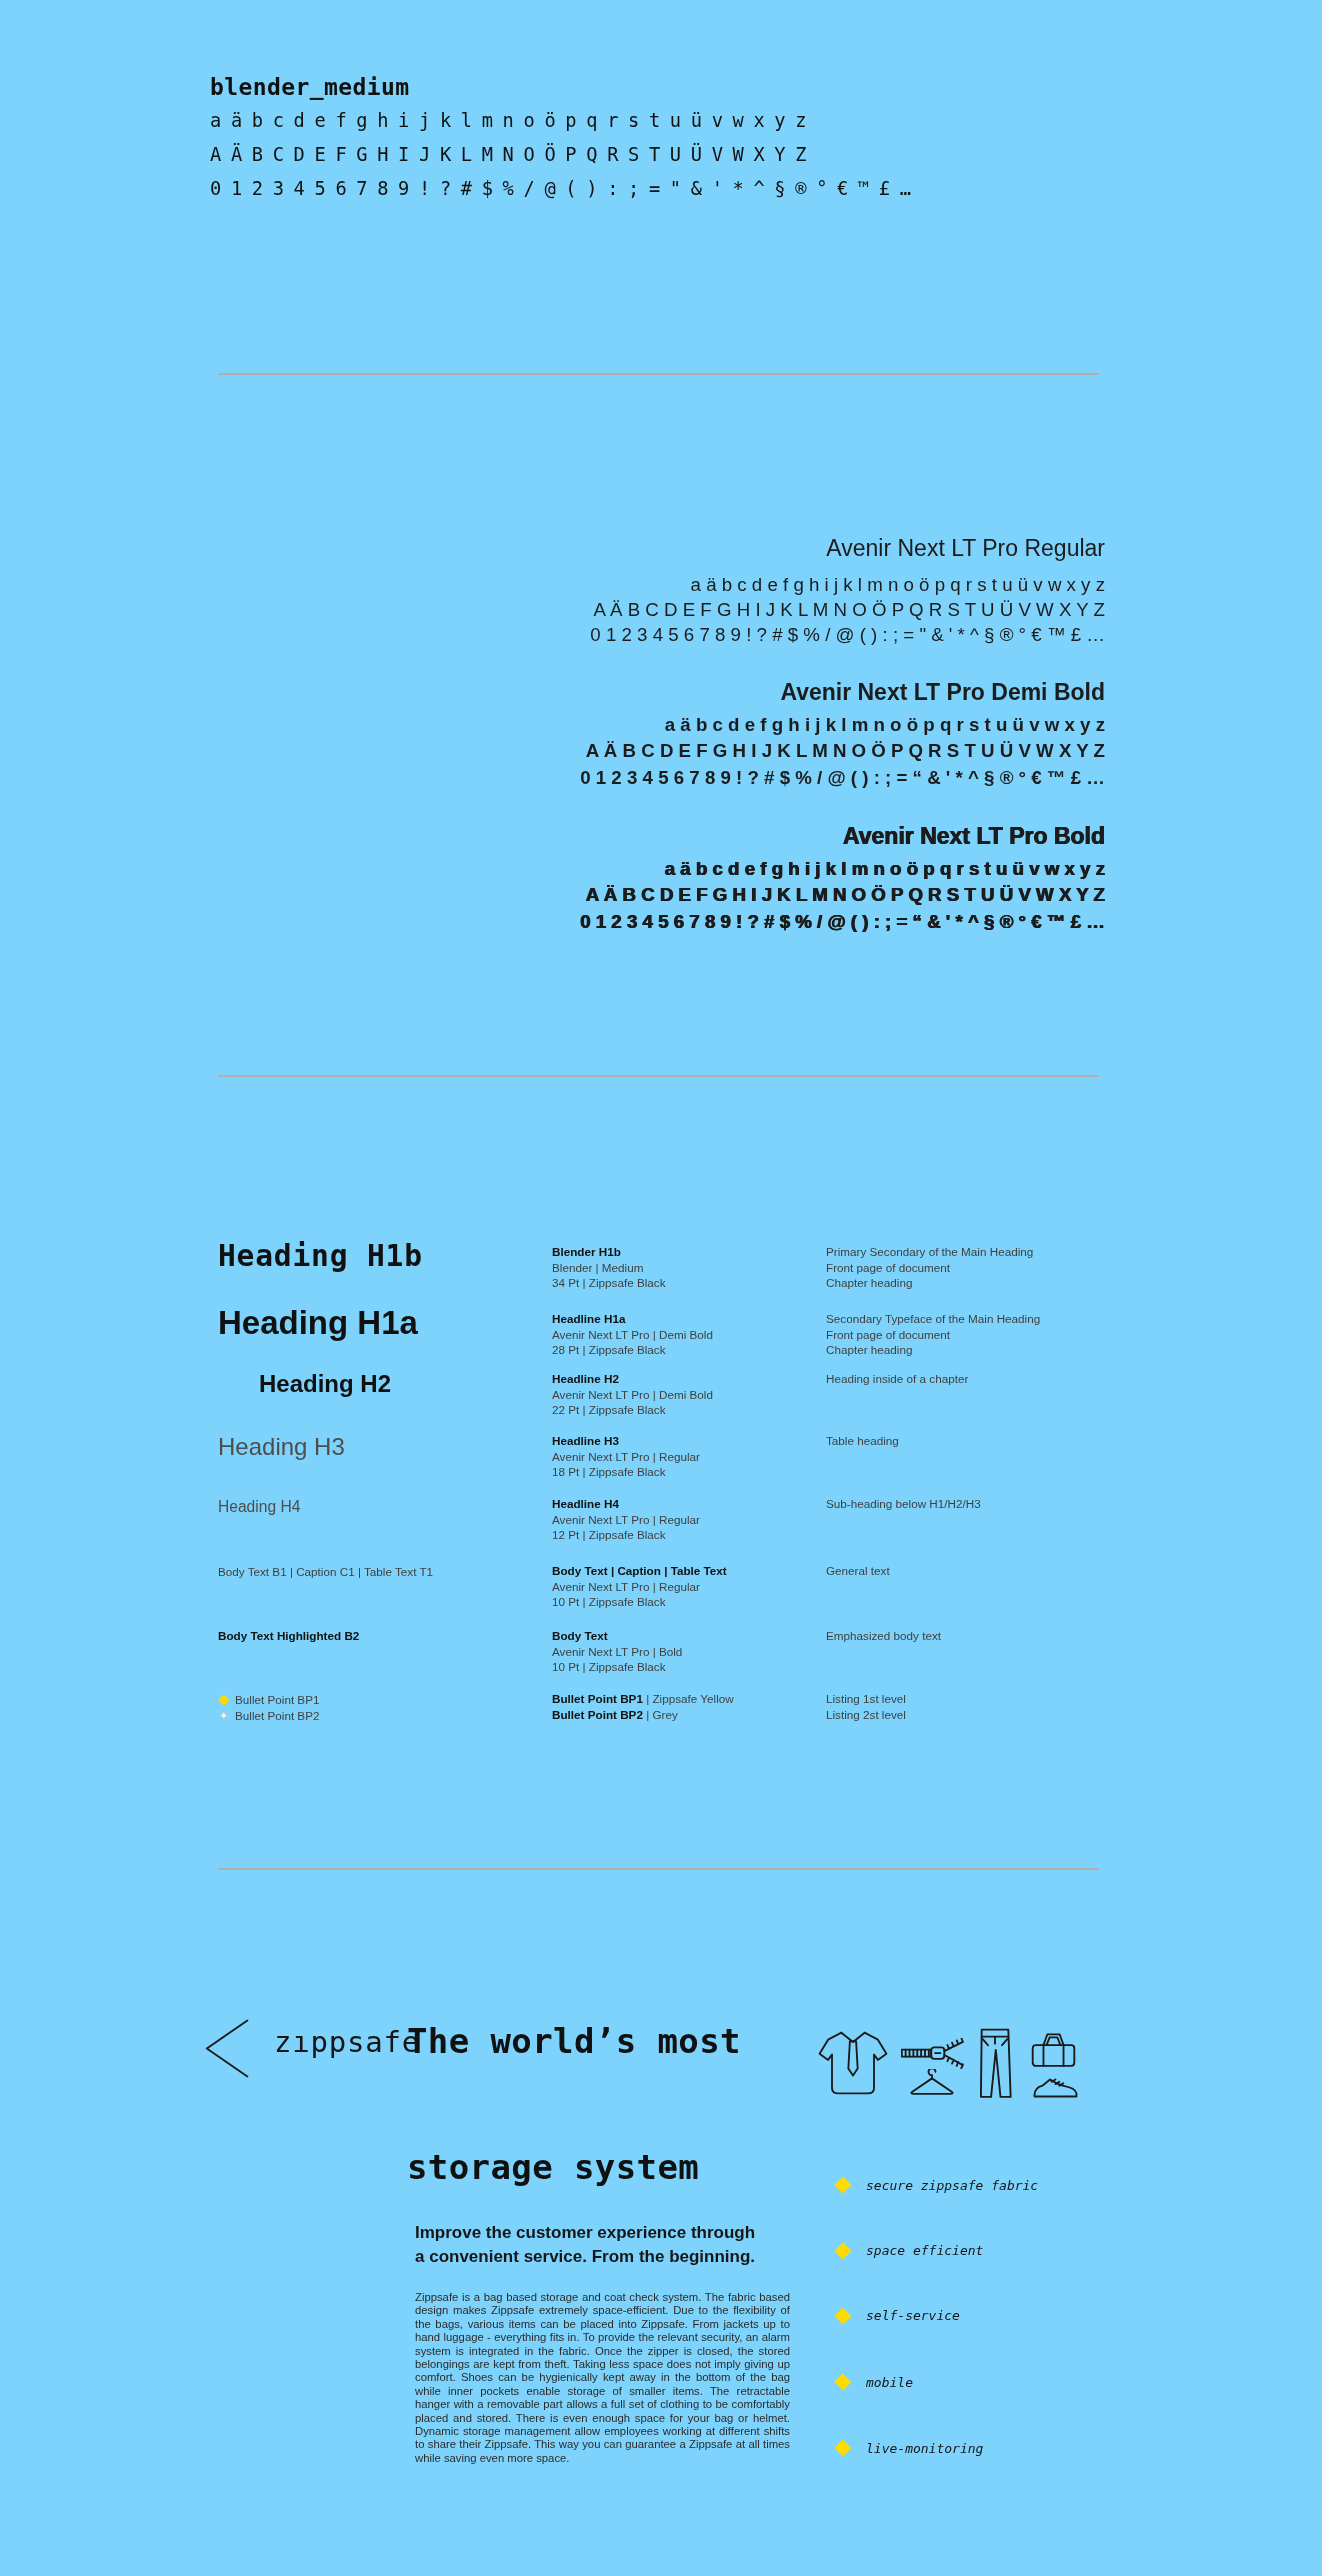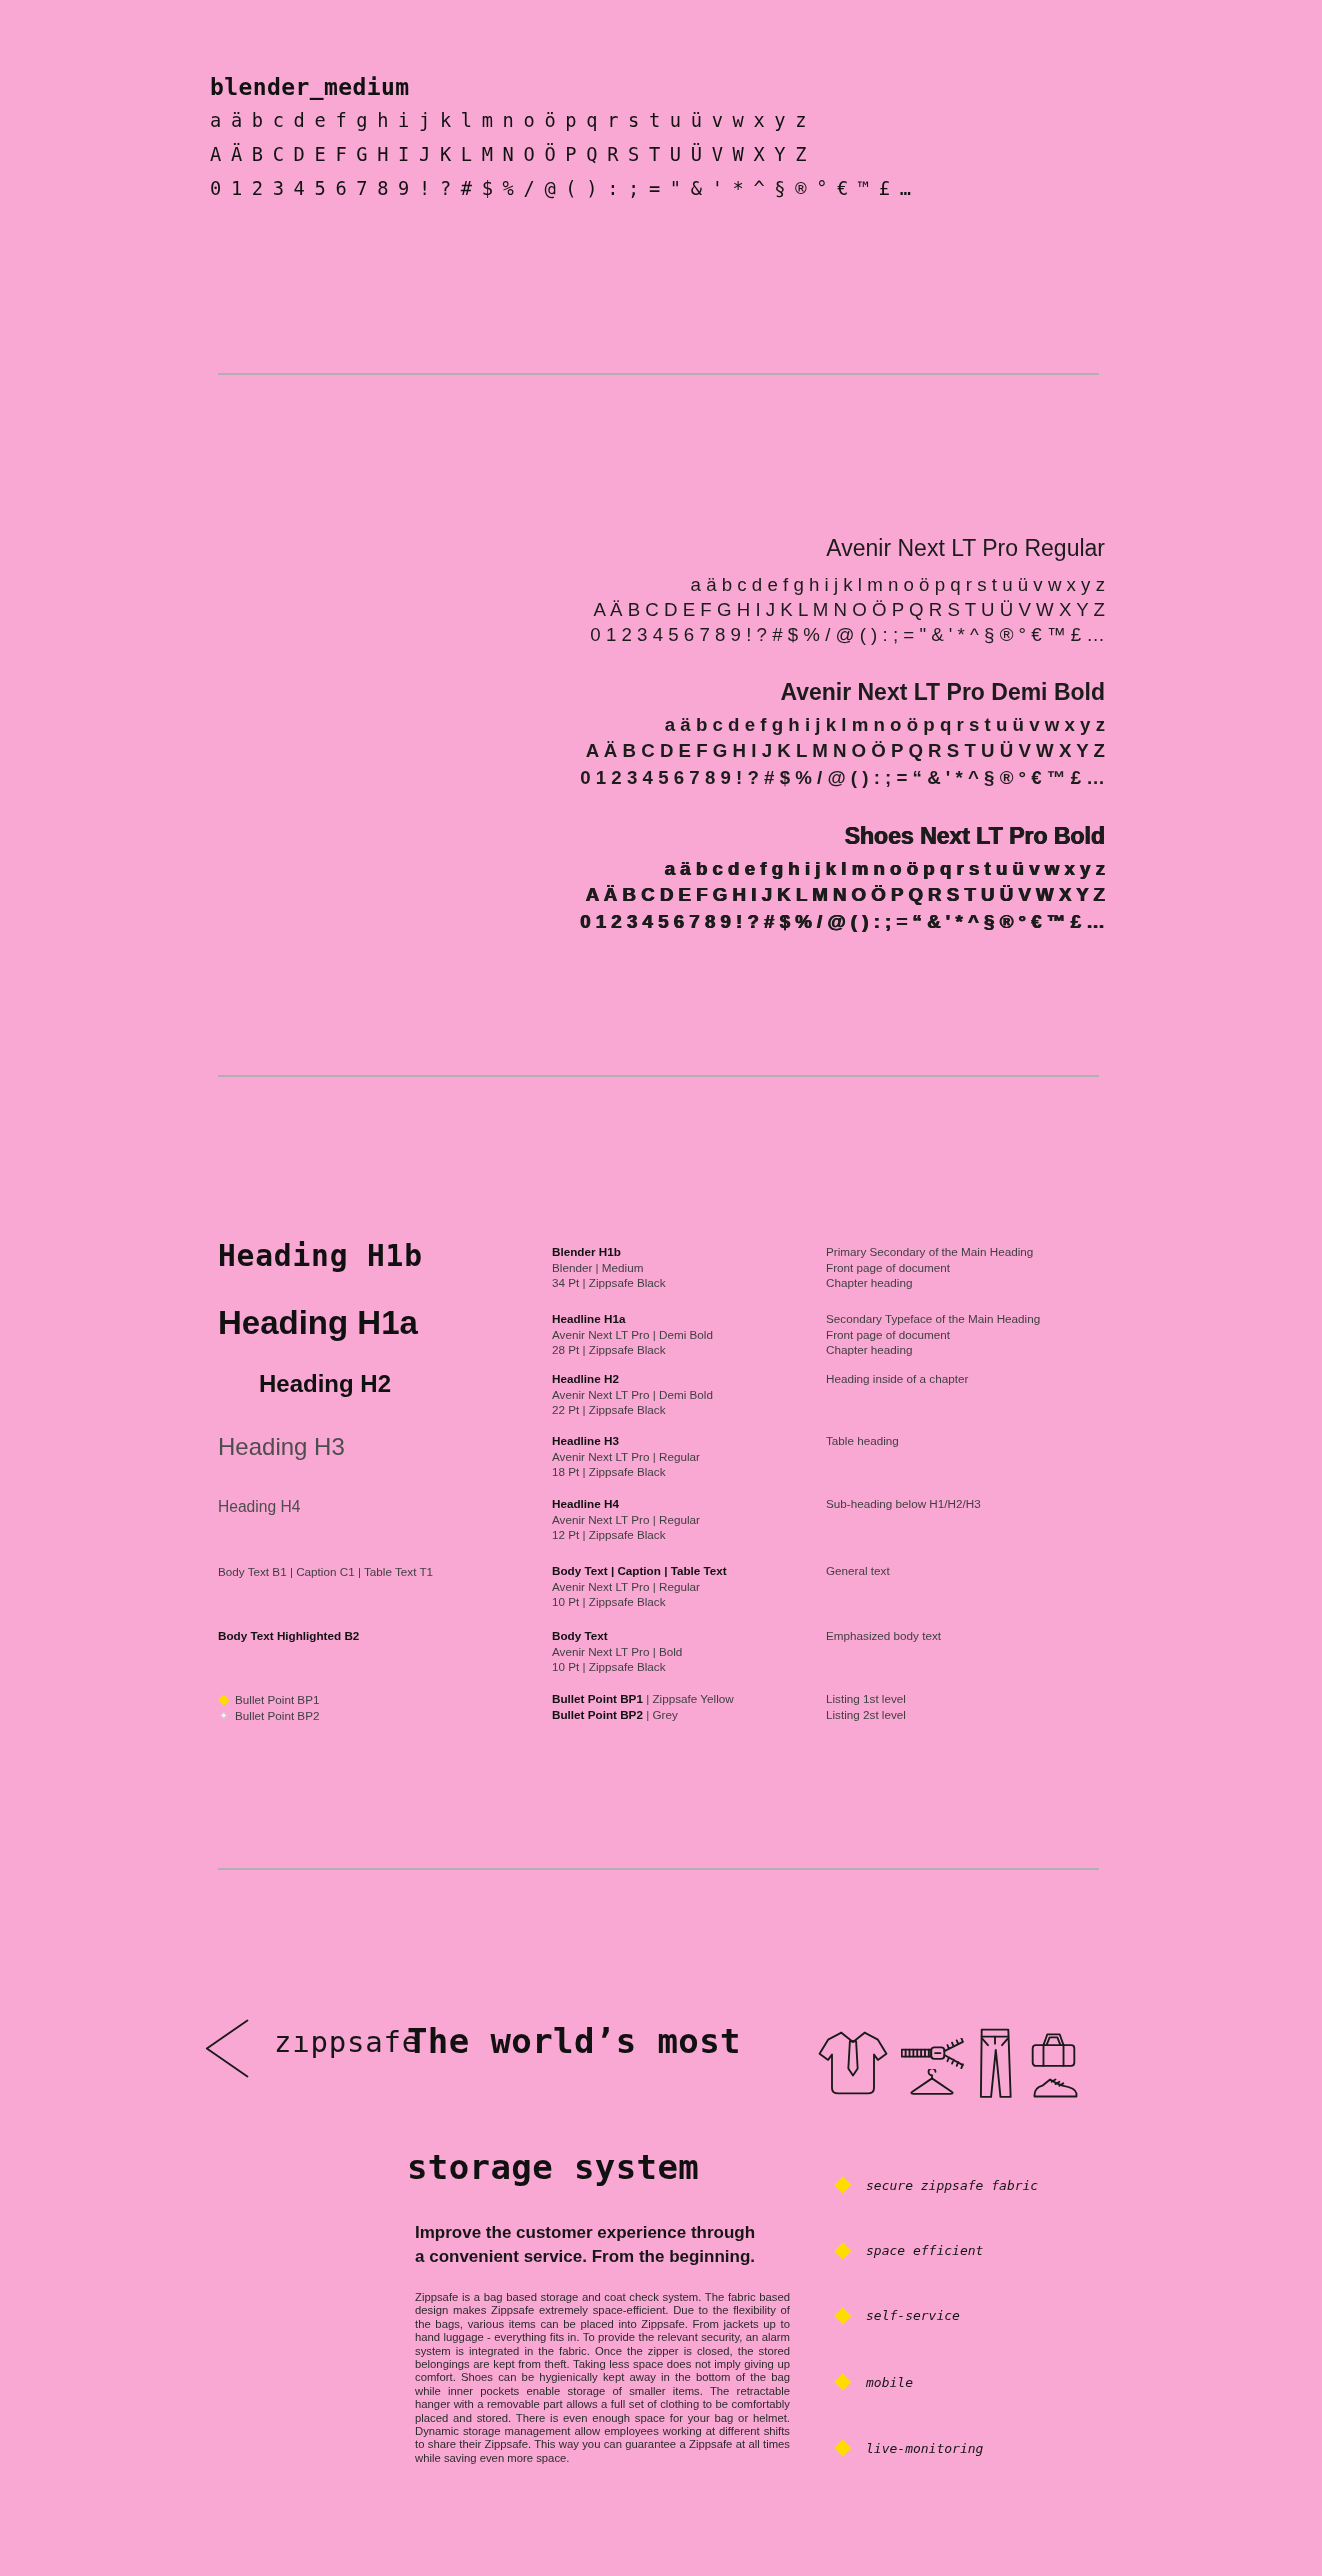--- a/index.html
+++ b/index.html
@@ -4,21 +4,21 @@
 <style>
   :root{
     --ink:#141414;
     --grey-text:#3f3f3f;
     --grey-soft:#4d4d4d;
     --divider:#b0b0b0;
     --yellow:#FFDC00;
   }
   *{margin:0;padding:0;box-sizing:border-box;}
   html,body{background:#ffffff;}
-  .page{position:relative;width:1322px;height:2576px;background:#f9a8d4;overflow:hidden;
+  .page{position:relative;width:1322px;height:2576px;background:#7dd3fc;overflow:hidden;
         font-family:"Liberation Sans",sans-serif;color:var(--ink);}
   .abs{position:absolute;white-space:nowrap;}
 
   
   .f-blender{font-family:"DejaVu Sans Mono",monospace;}
 
   
   .blender-title{left:210px;top:74px;font-size:23px;font-weight:700;letter-spacing:0.4px;color:#111;}
   .blender-line{left:210px;font-size:18.7px;letter-spacing:-0.8px;color:#121212;font-weight:500;}
 
@@ -75,21 +75,21 @@
   <div class="abs av-title" style="top:535px">Avenir Next LT Pro Regular</div>
   <div class="abs av" style="top:574px">a ä b c d e f g h i j k l m n o ö p q r s t u ü v w x y z</div>
   <div class="abs av" style="top:599px">A Ä B C D E F G H I J K L M N O Ö P Q R S T U Ü V W X Y Z</div>
   <div class="abs av" style="top:624px">0 1 2 3 4 5 6 7 8 9 ! ? # $ % / @ ( ) : ; = " &amp; ' * ^ § ® ° € ™ £ …</div>
 
   <div class="abs av-title w-demi" style="top:679px">Avenir Next LT Pro Demi Bold</div>
   <div class="abs av w-demi" style="top:714px">a ä b c d e f g h i j k l m n o ö p q r s t u ü v w x y z</div>
   <div class="abs av w-demi" style="top:740px">A Ä B C D E F G H I J K L M N O Ö P Q R S T U Ü V W X Y Z</div>
   <div class="abs av w-demi" style="top:767px">0 1 2 3 4 5 6 7 8 9 ! ? # $ % / @ ( ) : ; = “ &amp; ' * ^ § ® ° € ™ £ …</div>
 
-  <div class="abs av-title w-bold" style="top:823px">Shoes Next LT Pro Bold</div>
+  <div class="abs av-title w-bold" style="top:823px">Avenir Next LT Pro Bold</div>
   <div class="abs av w-bold" style="top:858px">a ä b c d e f g h i j k l m n o ö p q r s t u ü v w x y z</div>
   <div class="abs av w-bold" style="top:884px">A Ä B C D E F G H I J K L M N O Ö P Q R S T U Ü V W X Y Z</div>
   <div class="abs av w-bold" style="top:911px">0 1 2 3 4 5 6 7 8 9 ! ? # $ % / @ ( ) : ; = “ &amp; ' * ^ § ® ° € ™ £ …</div>
 
   <div class="abs divider" style="top:1075px"></div>
 
   <div class="abs col1 f-blender ex-h1b" style="top:1239px">Heading H1b</div>
   <div class="abs col2" style="top:1244px">
     <div class="spec-b">Blender H1b</div>
     <div class="spec-r">Blender | Medium</div>

